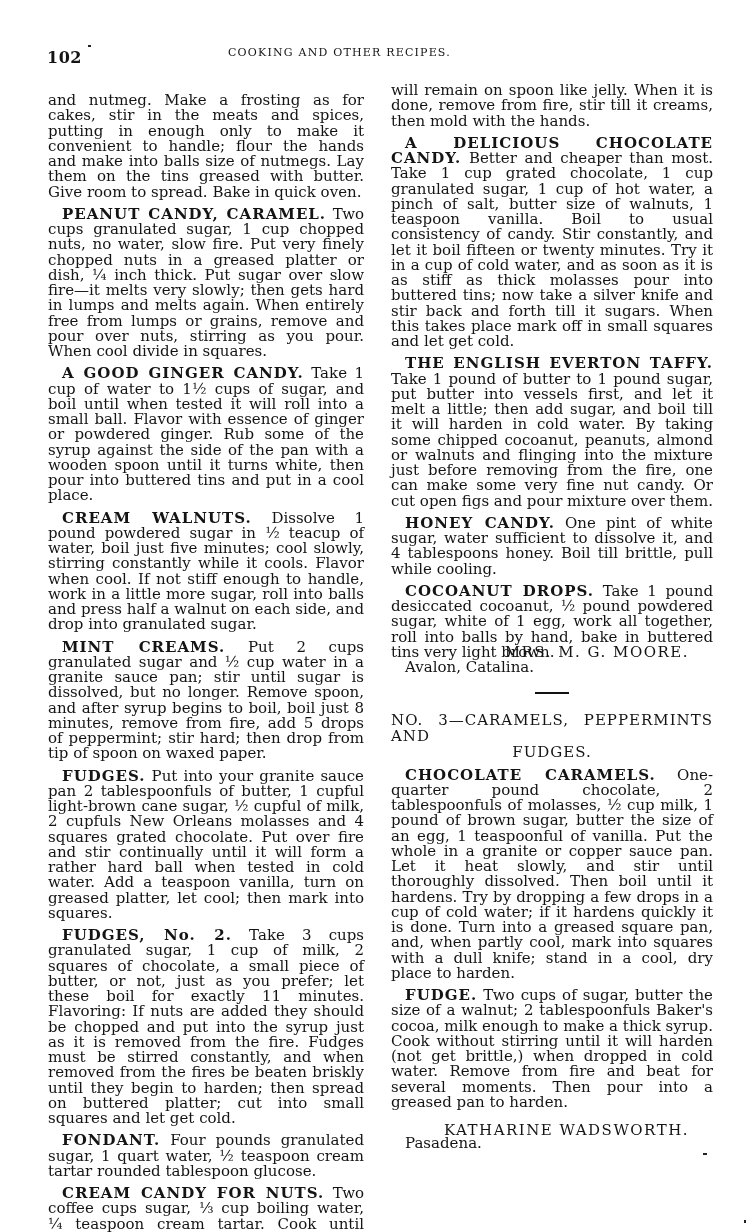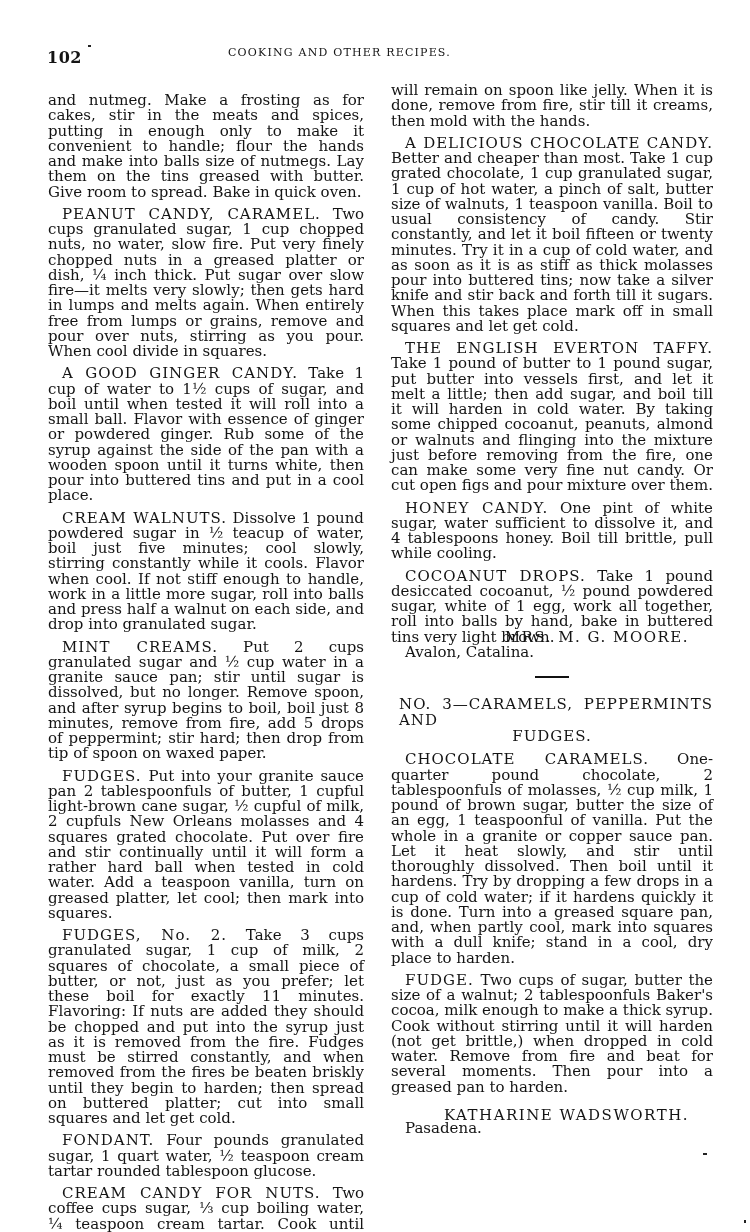--- a/index.html
+++ b/index.html
@@ -6,26 +6,26 @@
   body { width:750px; height:1232px; position:relative; overflow:hidden;
          font-family:"DejaVu Serif", "Liberation Serif", serif; color:#141414; }
   .page-num { position:absolute; left:47px; top:48px; font-size:16px; font-weight:bold; letter-spacing:0.5px; }
   .running-head { position:absolute; left:228px; top:46px; font-size:11px; letter-spacing:1.2px; }
   .dot { position:absolute; width:3px; height:2px; background:#222; }
   .col { position:absolute; top:93px; font-size:15px; line-height:15.25px; text-align:justify; }
   .col-left { left:48px; width:316px; }
   .col-right { left:391px; width:322px; top:83px; }
   .para { margin:0 0 7px 0; text-indent:14px; hyphens:manual; }
   .para.cont { text-indent:0; }
-  .title { letter-spacing:1px; }
+  .title { letter-spacing:1px;font-weight:bold; }
   .sig { text-align:right; letter-spacing:1.5px; margin-right:24px; }
   .place { text-indent:14px; margin:0; }
   .rule { width:34px; height:2px; background:#111; margin:16px auto 18px auto; }
   .section-head { text-align:center; letter-spacing:1px; margin:0 0 8px 0; line-height:16px; }
-  .section-head .l1 { display:block; text-align:justify; text-align-last:justify;margin-left:8px; }
+  .section-head .l1 { display:block; text-align:justify; text-align-last:justify; }
 </style>
 </head>
 <body>
 
 <div class="dot" style="left:88px;top:45px;"></div>
 <div class="page-num">102</div>
 <div class="running-head">COOKING AND OTHER RECIPES.</div>
 
 <div class="col col-left">
   <p class="para cont"><span>and nutmeg. Make a frosting as for cakes, stir in the meats and spices, putting in enough only to make it convenient to handle; flour the hands and make into balls size of nutmegs. Lay them on the tins greased with butter. Give room to spread. Bake in quick oven.</span></p>

